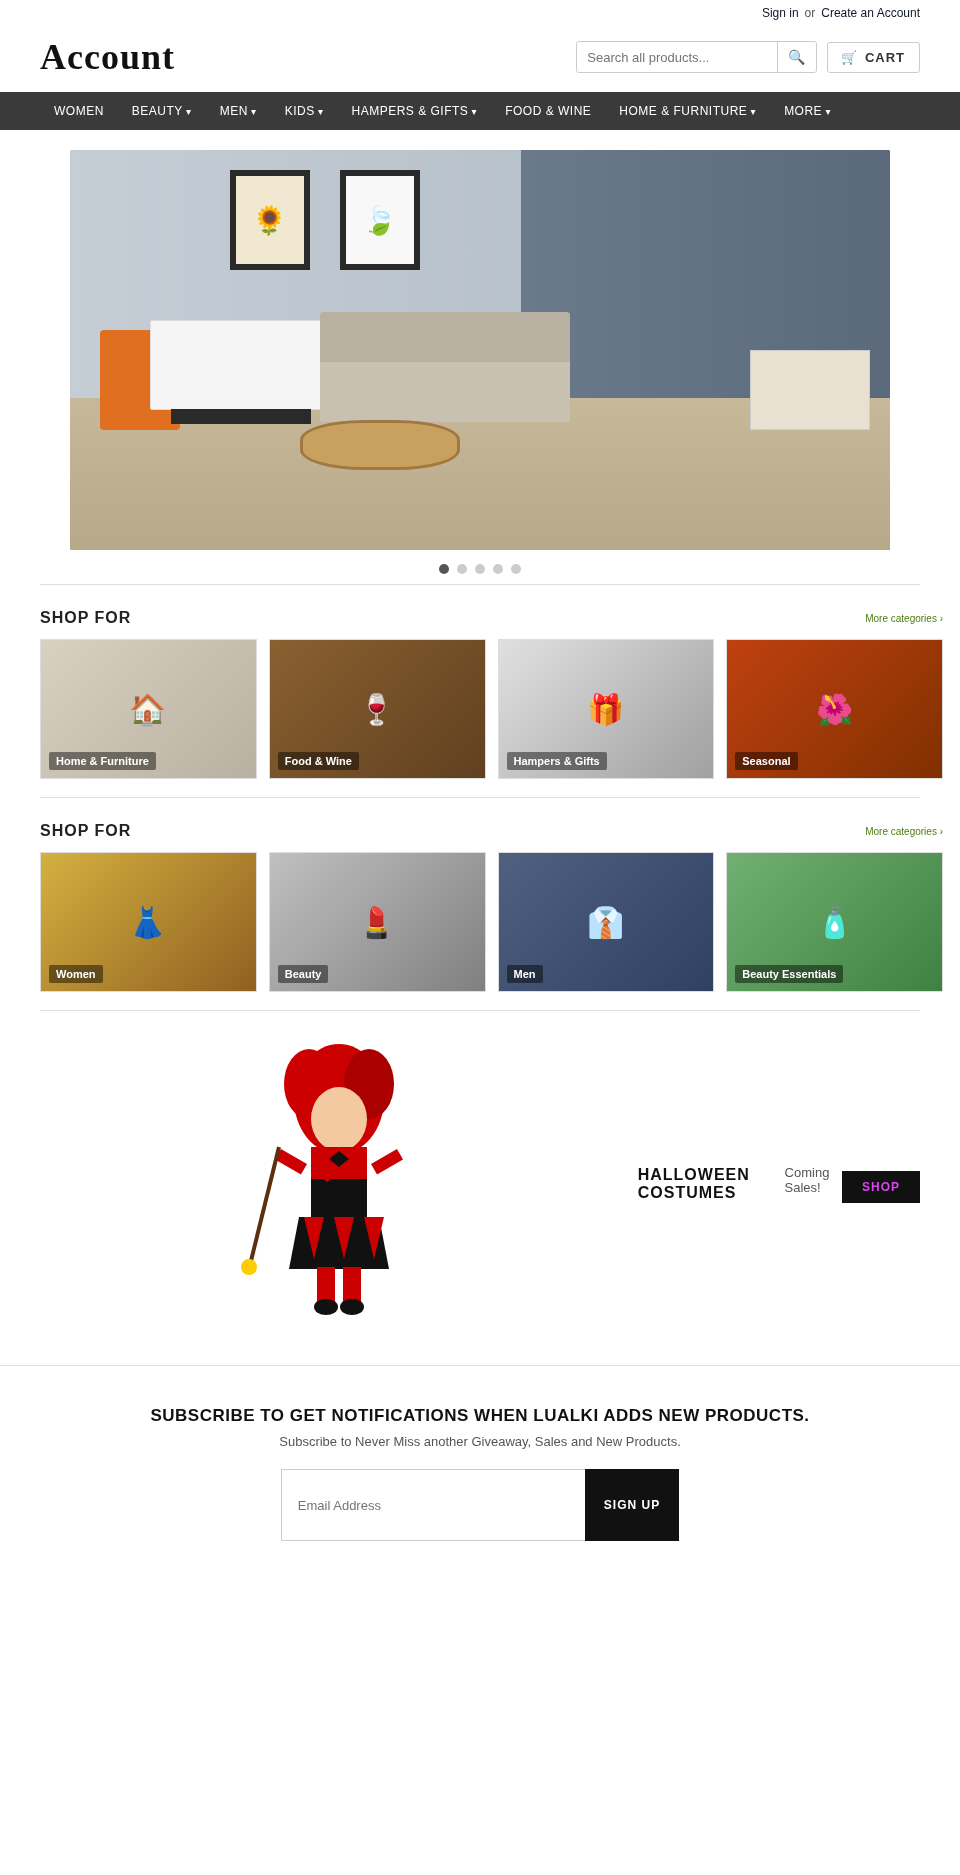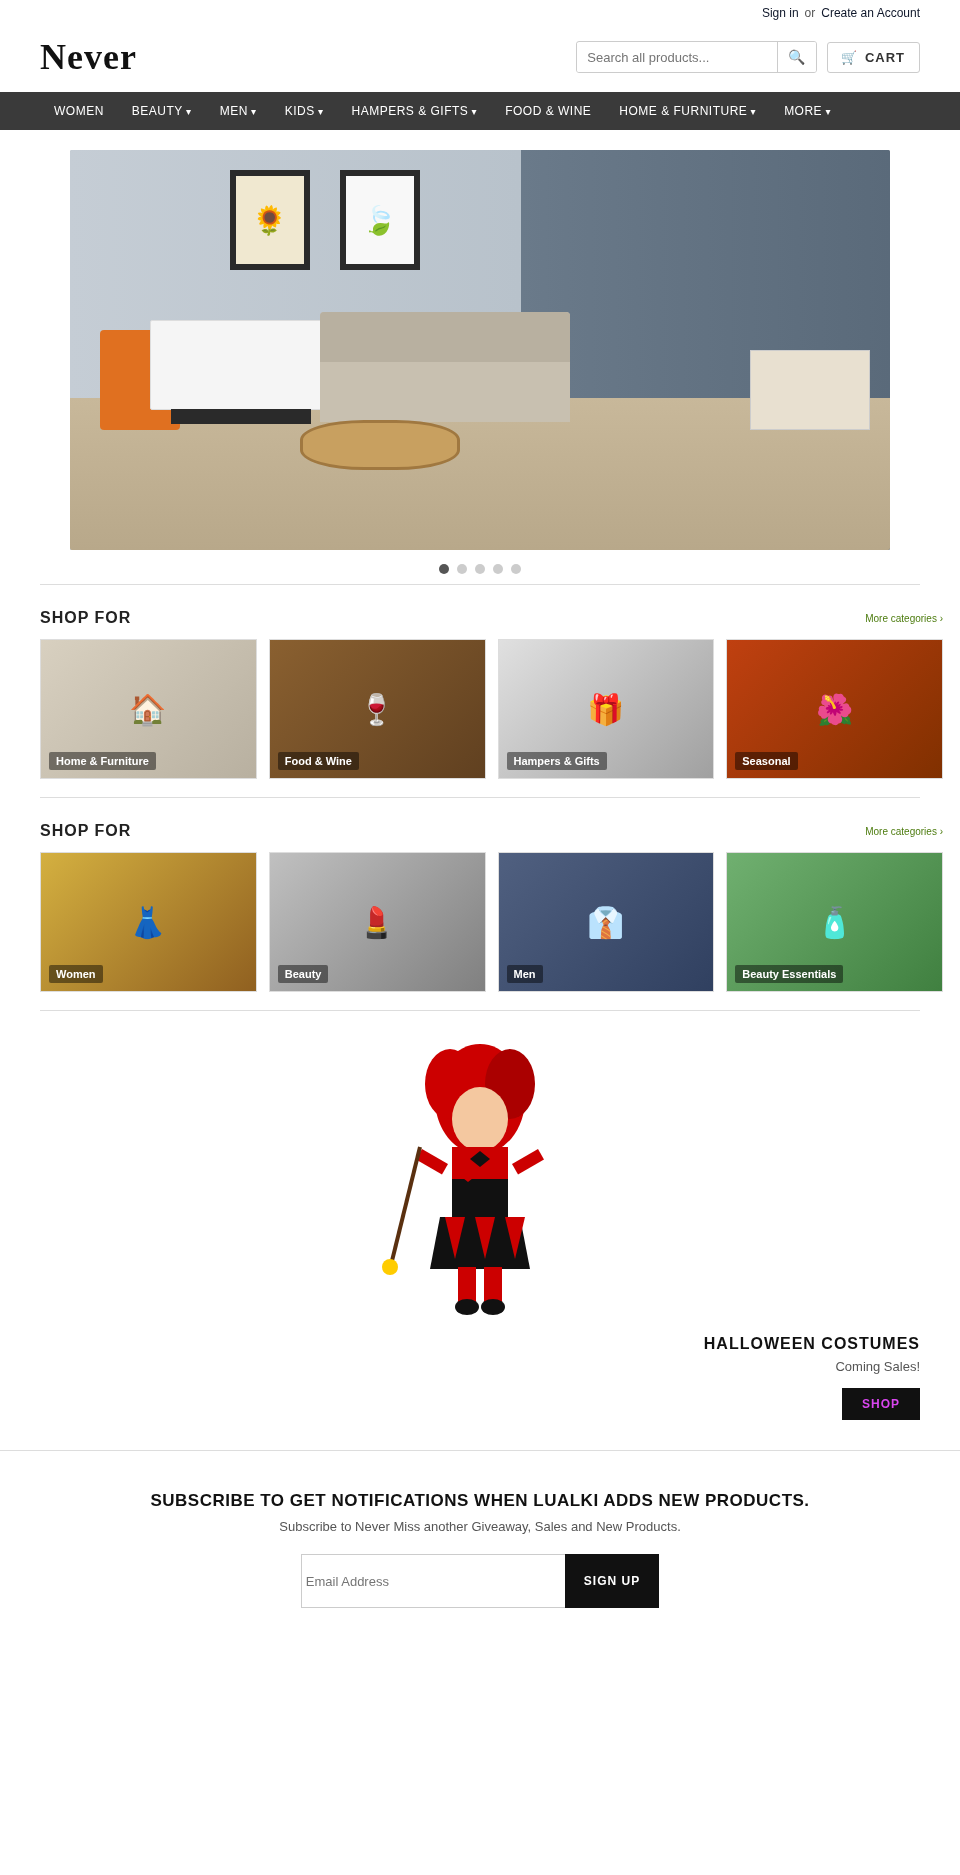--- a/index.html
+++ b/index.html
@@ -280,21 +280,21 @@
     .cat-essentials-inner {
       width: 100%; height: 100%;
       background: linear-gradient(135deg, #70b070 0%, #408040 100%);
       display: flex; align-items: center; justify-content: center;
       font-size: 30px;
     }
 
     
     .halloween-section {
       padding: 20px 40px 30px 40px;
-      display: flex; flex-direction: column; align-items: flex-end;
+      display: flex; flex-direction: row; align-items: center;
     }
     .halloween-img-wrap {
       width: 100%; display: flex; justify-content: center; margin-bottom: 16px;
     }
     .halloween-title {
       font-size: 16px; font-weight: bold; letter-spacing: 1px;
       color: #111; text-transform: uppercase; margin-bottom: 6px;
     }
     .halloween-subtitle {
       font-size: 13px; color: #555; margin-bottom: 14px;
@@ -318,41 +318,41 @@
       text-transform: uppercase;
     }
     .subscribe-subtitle {
       font-size: 13px; color: #555; margin-bottom: 20px;
     }
     .subscribe-form {
       display: flex; justify-content: center; gap: 0;
     }
     .subscribe-form input {
       border: 1px solid #ccc; border-right: none;
-      padding: 10px 4px; font-size: 13px;
-      width: 264px; outline: none; color: #555;
+      padding: 10px 16px; font-size: 13px;
+      width: 304px; outline: none; color: #555;
     }
     .subscribe-form button {
       background: #111; color: #fff;
-      border: 1px solid #111; padding: 19px 18px;
+      border: 1px solid #111; padding: 28px 18px;
       font-size: 12px; font-weight: bold; letter-spacing: 1px;
       cursor: pointer; text-transform: uppercase;
     }
   </style>
 </head>
 <body>
 
 <div class="top-bar">
   <a href="#">Sign in</a>
   <span>or</span>
   <a href="#">Create an Account</a>
 </div>
 
 <div class="main-header">
-  <div class="logo">Never</div>
+  <div class="logo">Account</div>
   <div class="header-right">
     <div class="search-bar">
       <input type="text" placeholder="Search all products..." style="">
       <button>
         <span>🔍</span>
       </button>
     </div>
     <button class="cart-btn">
       <span>🛒</span>
       <span>CART</span>

